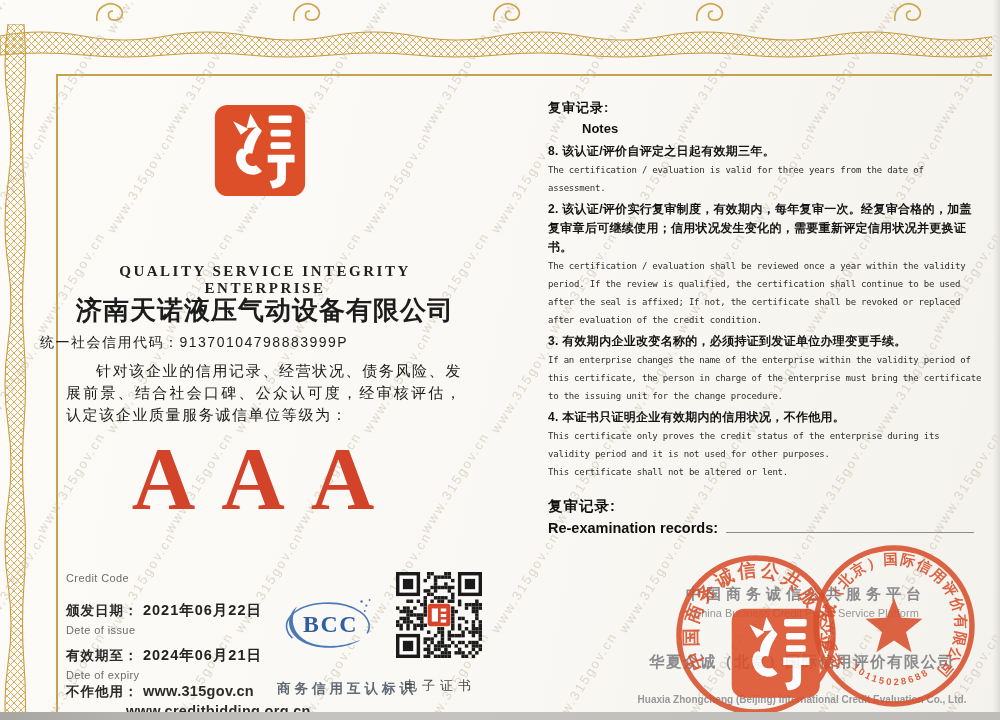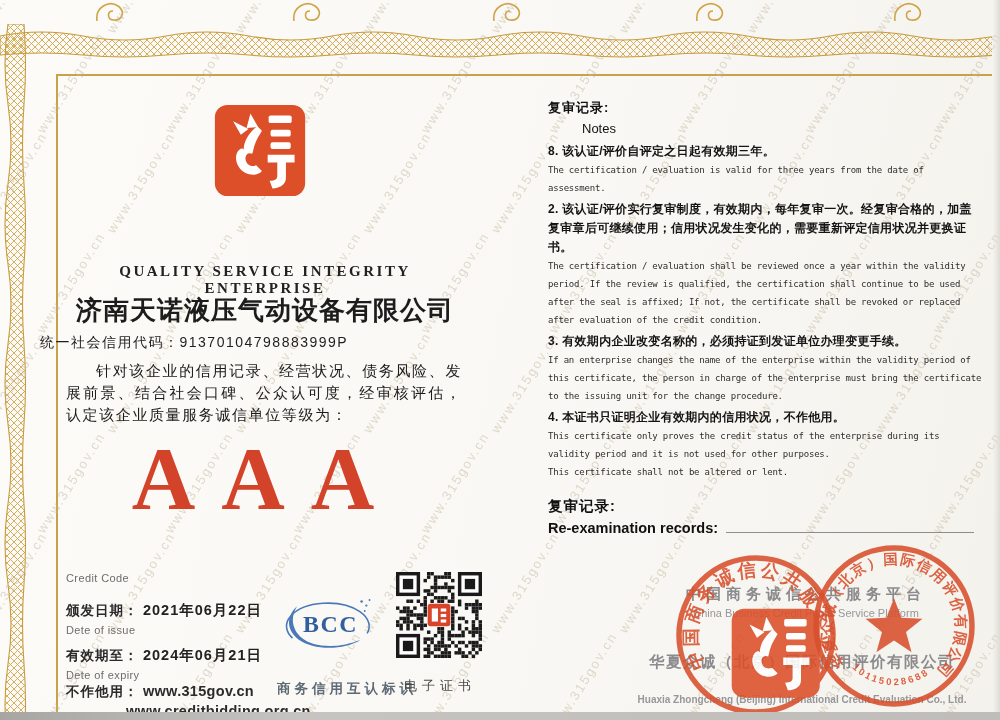--- a/index.html
+++ b/index.html
@@ -53,21 +53,21 @@
 
   .bcc-label { left:262px; top:680px; width:170px; text-align:center;
                font-size:13.5px; font-weight:bold; letter-spacing:4px; color:#5e6a76; }
   .qr-label { left:398px; top:677px; width:84px; text-align:center;
               font-size:13px; letter-spacing:5px; color:#4a4a4a; font-weight:normal; }
   .qr-box { left:396px; top:572px; width:86px; height:86px; }
 
   
   .notes { left:548px; top:97px; width:436px; }
   .notes-h-zh { font-size:13px; font-weight:bold; color:#111; line-height:21px; letter-spacing:1px; }
-  .notes-h-en { font-size:13px; font-weight:normal; color:#111; line-height:21px;padding-left:34px; }
+  .notes-h-en { font-size:13px; font-weight:bold; color:#111; line-height:21px;padding-left:34px; }
   .note-zh { font-size:12px; font-weight:bold; color:#141414; line-height:19px;
              letter-spacing:.3px; margin-top:3px; }
   .note-en { font-family:"DejaVu Sans Mono",monospace; font-size:9px; letter-spacing:-0.2px;
              color:#2d2d2d; line-height:18px; }
   .review { left:548px; top:497px; width:436px; }
   .review-zh { font-size:14.5px; font-weight:bold; color:#111; letter-spacing:1px; }
   .review-en { font-size:14.5px; font-weight:bold; color:#111; margin-top:4px; }
   .review-line { display:inline-block; width:248px; border-bottom:1.5px solid #8d8d8d;
                  height:12px; margin-left:8px; }
 

